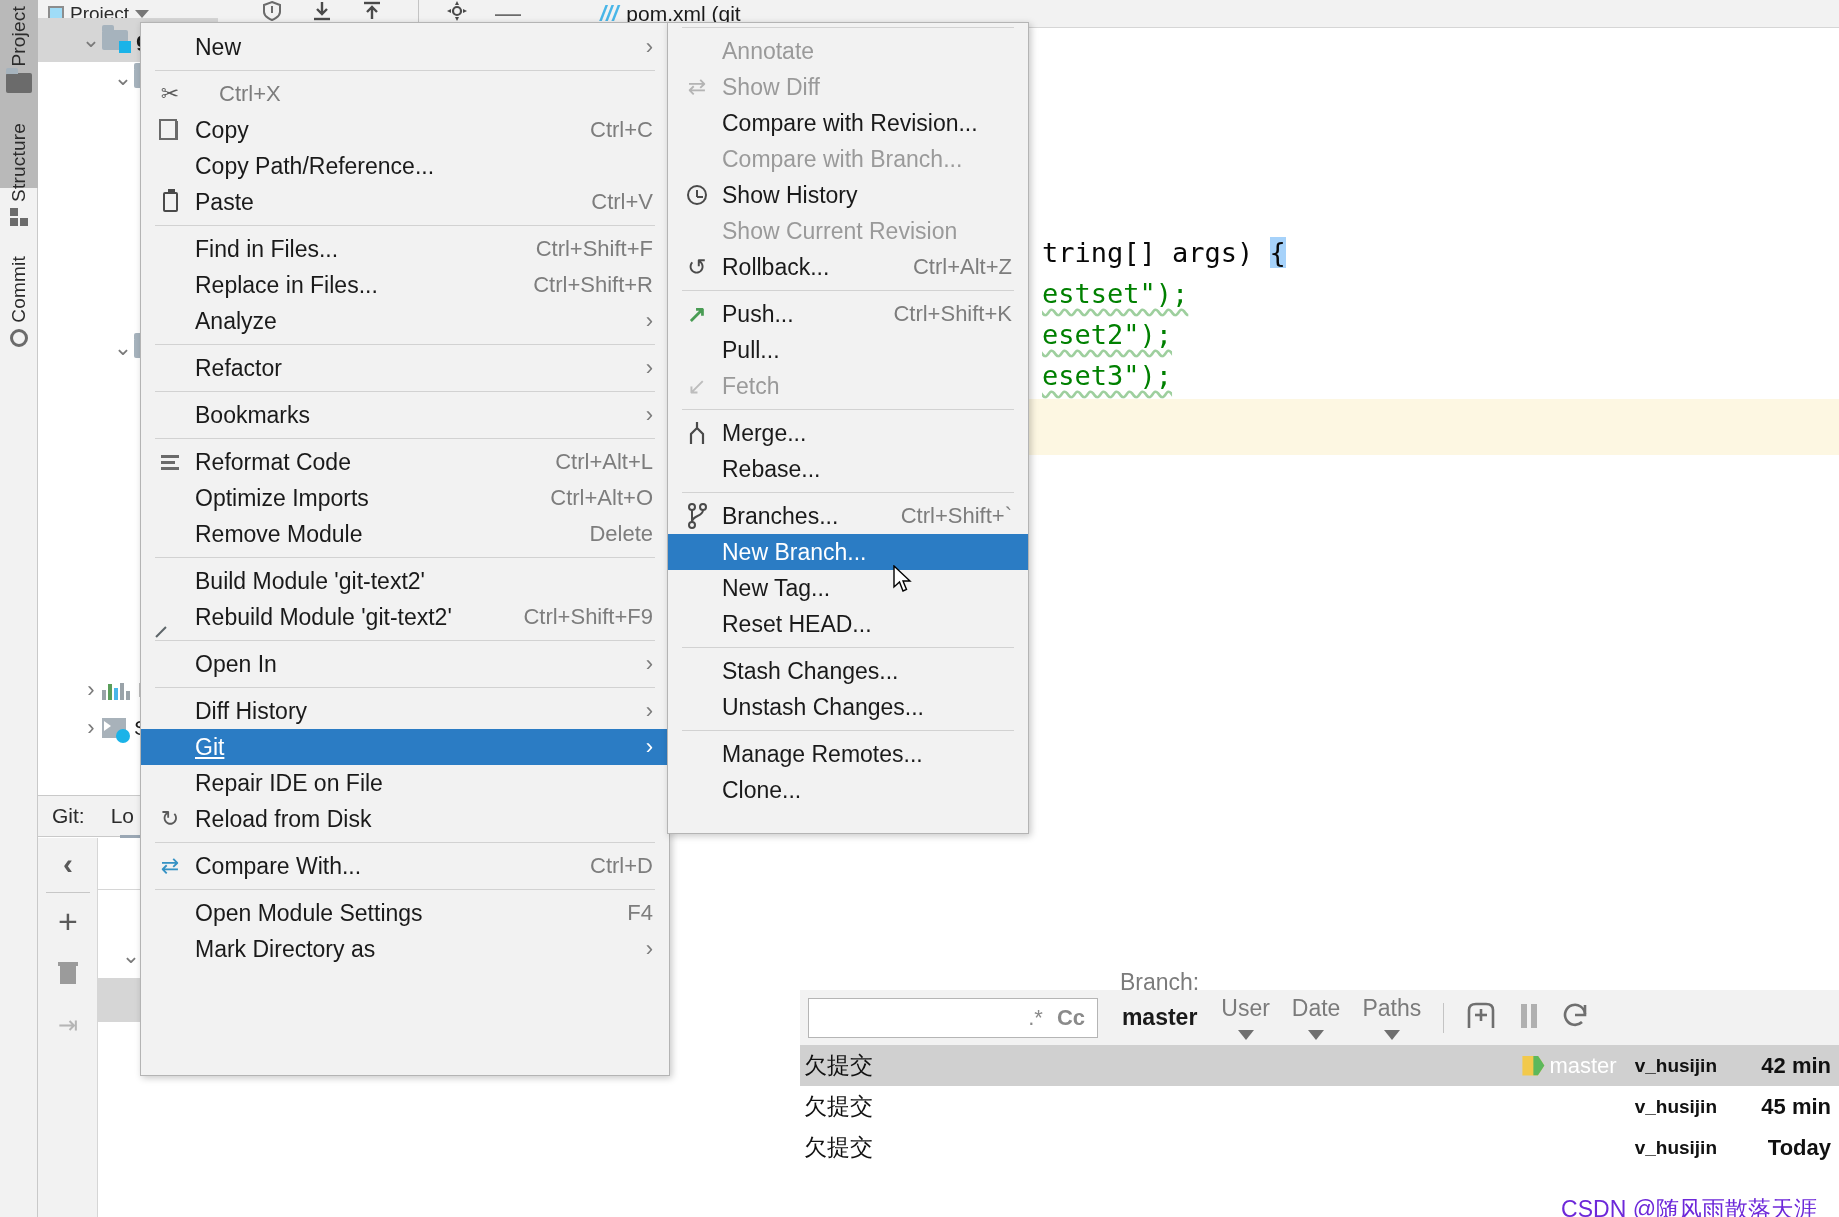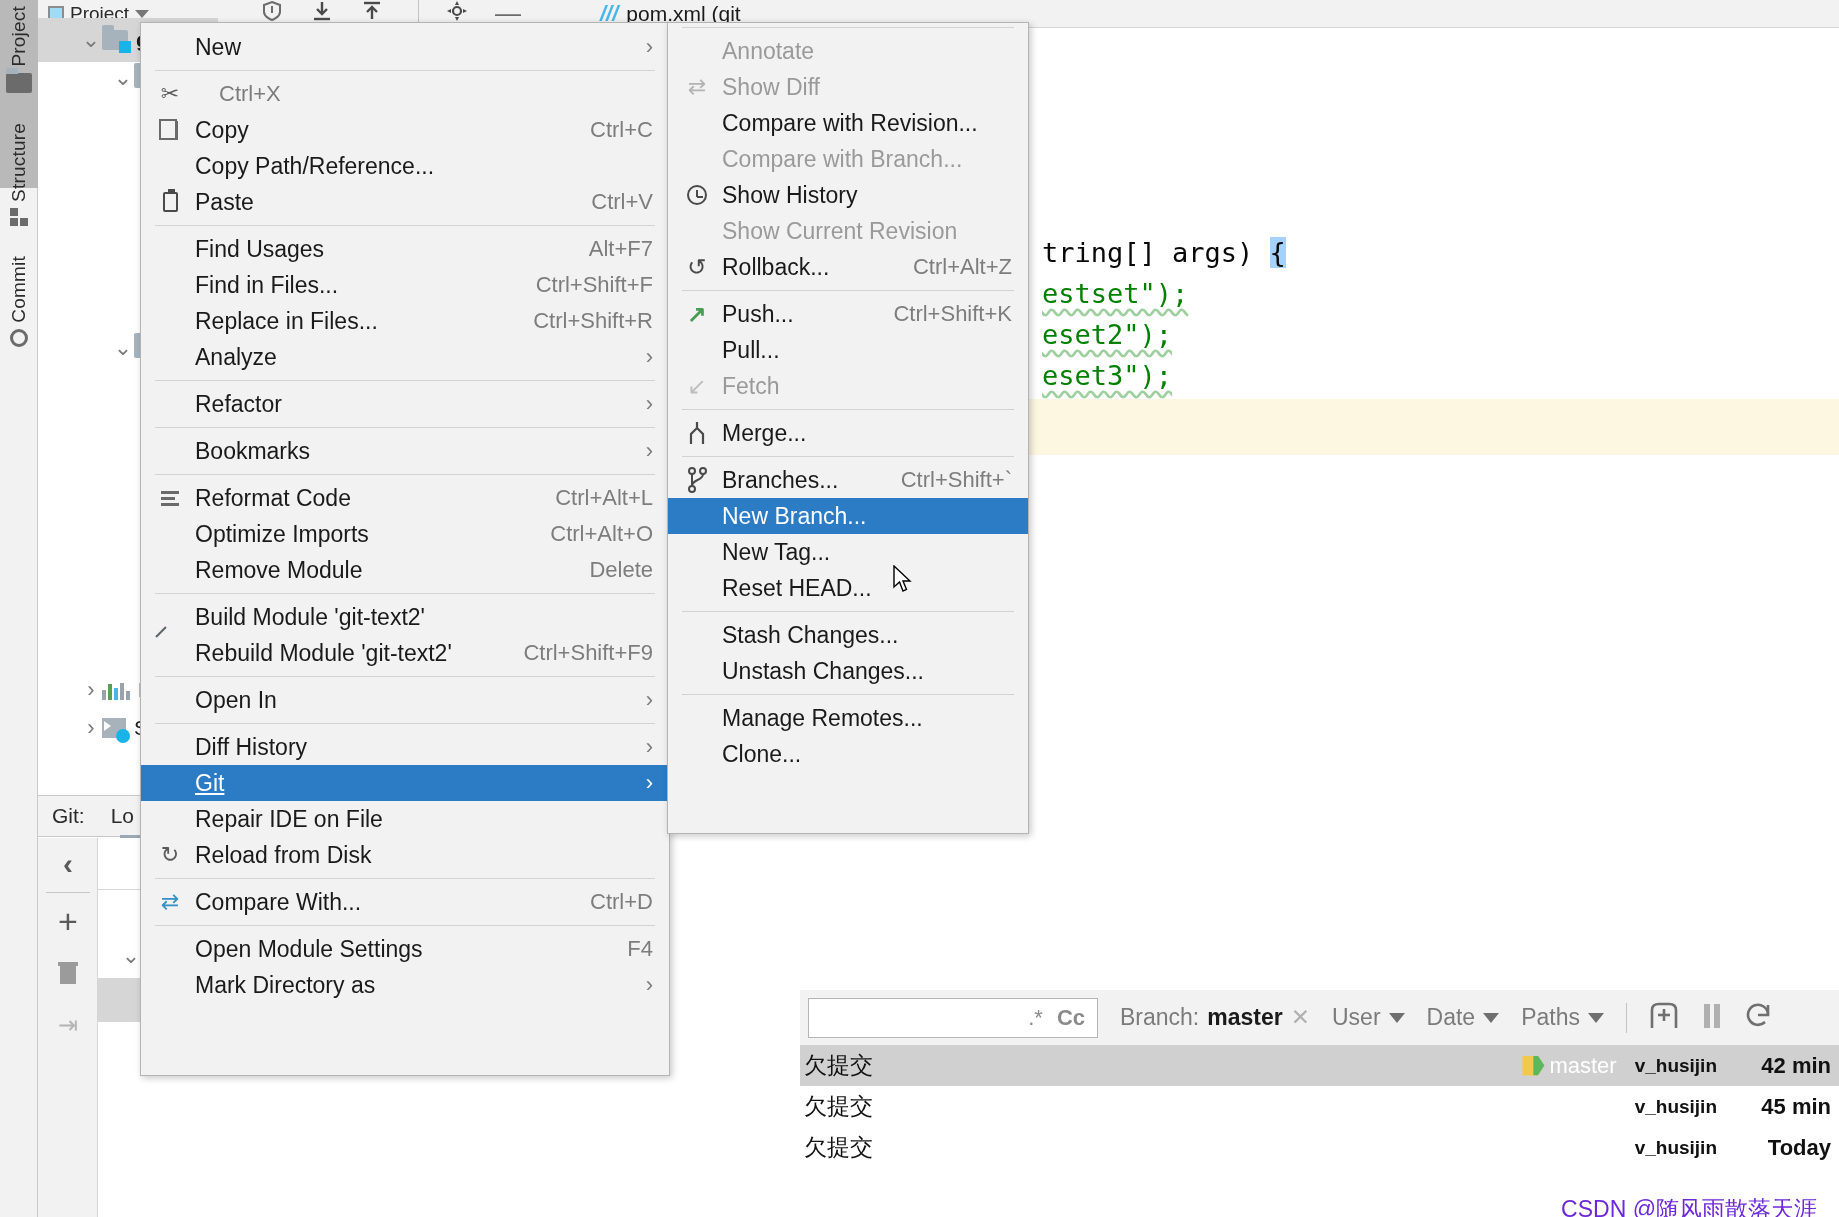--- a/index.html
+++ b/index.html
@@ -109,21 +109,21 @@
 
   
   .logpanel{position:absolute;left:800px;top:990px;width:1039px;height:227px;background:#f2f2f2;}
   .log-toolbar{position:absolute;left:0;top:0;width:1039px;height:55px;display:flex;align-items:center;gap:0;}
   .filter-input{
     width:290px;height:40px;margin-left:8px;background:#fff;border:1px solid #b5b5b5;
     display:flex;align-items:center;justify-content:flex-end;gap:14px;padding-right:12px;
   }
   .filter-input .regex{font-size:22px;color:#8a8a8a;}
   .filter-input .cc{font-size:22px;color:#8a8a8a;font-weight:bold;}
-  .fl-item{display:flex;align-items:center;gap:8px;margin-left:22px;font-size:23px;color:#7b7b7b;}
+  .fl-item{display:flex;align-items:center;gap:8px;margin-left:22px;font-size:23px;color:#7b7b7b;flex-direction:column;}
   .fl-item b{color:#1a1a1a;font-weight:bold;}
   .fl-x{color:#b0b0b0;font-size:23px;}
   .tri{width:0;height:0;border-left:8px solid transparent;border-right:8px solid transparent;border-top:10px solid #6f6f6f;}
   .vdiv{width:1px;height:30px;background:#c4c4c4;margin-left:22px;}
   .tb-ic{margin-left:20px;color:#6f6f6f;}
 
   .commit-rows{position:absolute;left:0;top:55px;width:1039px;height:184px;background:#fff;}
   .crow{height:41px;display:flex;align-items:center;position:relative;}
   .crow.sel{background:#d0d0d0;}
   .csubj{font-size:23px;color:#111;margin-left:4px;}
@@ -440,24 +440,20 @@
     <div class="mi">
       <span class="ic">
           <span class="ic-paste"></span>
         </span>
       <span class="lbl">Paste</span>
       <span class="acc">Ctrl+V</span>
     </div>
     <div class="msep"></div>
 
     <div class="mi">
-      <span class="lbl">Find Usages</span>
-      <span class="acc">Alt+F7</span>
-    </div>
-    <div class="mi">
       <span class="lbl">Find in Files...</span>
       <span class="acc">Ctrl+Shift+F</span>
     </div>
     <div class="mi">
       <span class="lbl">Replace in Files...</span>
       <span class="acc">Ctrl+Shift+R</span>
     </div>
     <div class="mi">
       <span class="lbl">Analyze</span>
       <span class="arrow">›</span>
@@ -592,20 +588,23 @@
     </div>
     <div class="msep"></div>
 
     <div class="mi">
       <span class="ic ic-merge">
         <svg width="22" height="24" viewBox="0 0 22 24">
             <path d="M5 23 V13 L11 7 M17 23 V13 L11 7 M11 7 V1" stroke="#4a4a4a" stroke-width="2.2" fill="none"></path>
           </svg>
       </span>
       <span class="lbl">Merge...</span>
+    </div>
+    <div class="mi">
+      <span class="lbl">Rebase...</span>
     </div>
     <div class="msep"></div>
 
     <div class="mi">
       <span class="ic ic-branch">
         <svg width="22" height="26" viewBox="0 0 22 26">
             <circle cx="6" cy="4" r="3" fill="none" stroke="#4a4a4a" stroke-width="2"></circle>
             <circle cx="6" cy="22" r="3" fill="none" stroke="#4a4a4a" stroke-width="2"></circle>
             <circle cx="17" cy="4" r="3" fill="none" stroke="#4a4a4a" stroke-width="2"></circle>
             <path d="M6 7 V19 M17 7 C17 14 6 12 6 19" stroke="#4a4a4a" stroke-width="2" fill="none"></path>

